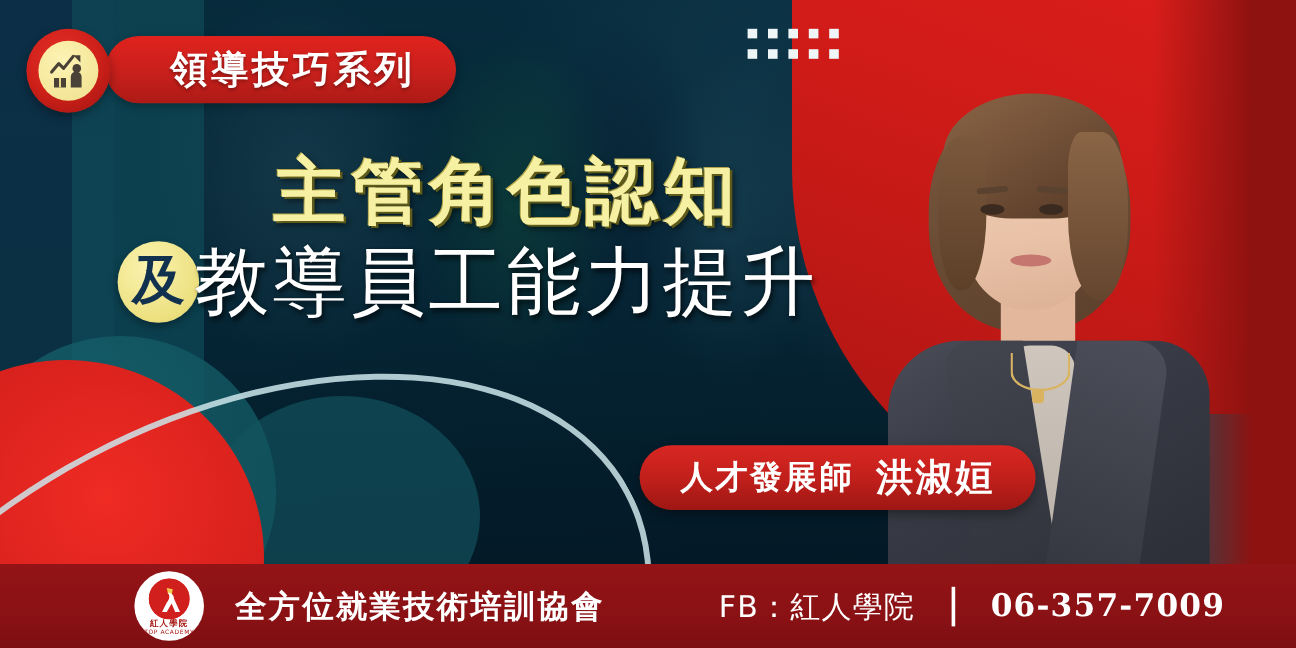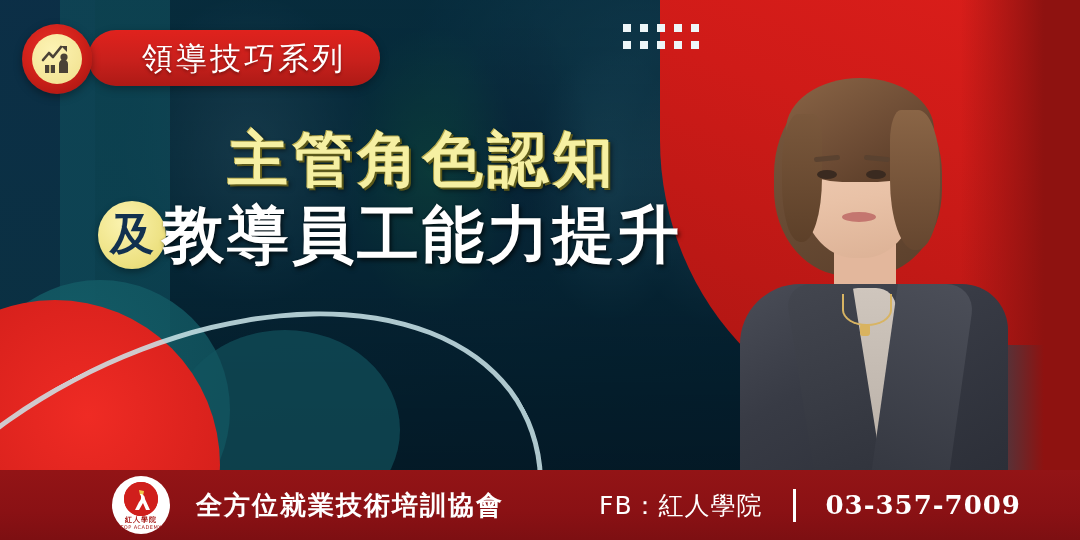--- a/index.html
+++ b/index.html
@@ -141,21 +141,21 @@
     padding: 0 34px 0 54px;
     display: flex;
     align-items: center;
     border-radius: 28px;
     background: linear-gradient(180deg, #e0221d 0%, #c8201c 55%, #ad1a16 100%);
     box-shadow: 0 3px 8px rgba(0,0,0,.28);
   }
   .badge-banner span {
     color: #ffffff;
     font-size: 31px;
-    font-weight: normal;
+    font-weight: bold;
     letter-spacing: 3px;
     line-height: 1;
     text-shadow: 0 2px 3px rgba(0,0,0,.35);
   }
   .badge-circle {
     position: absolute;
     left: 22px; top: 24px;
     width: 70px; height: 70px;
     border-radius: 50%;
     background: radial-gradient(circle at 42% 34%, #e53029 0%, #cf2019 50%, #9c1410 100%);
@@ -205,21 +205,21 @@
   }
   .ji-circle span {
     font-size: 44px;
     font-weight: bold;
     color: #12314f;
     line-height: 1;
     margin-top: -2px;
   }
   .title-line2 {
     font-size: 62px;
-    font-weight: bold;
+    font-weight: normal;
     letter-spacing: 3px;
     line-height: 1.05;
     color: #ffffff;
     text-shadow: 2px 3px 4px rgba(0,0,0,.6), 0 0 2px rgba(0,0,0,.4);
     white-space: nowrap;
   }
 
   
   .speaker-pill {
     position: absolute;
@@ -440,34 +440,38 @@
     <div class="p-eye" style="left:128px; top:108px;"></div>
     <div class="p-mouth"></div>
     <div class="p-blazer"></div>
     <div class="p-shirt"></div>
     <div class="p-lapel-l"></div>
     <div class="p-lapel-r"></div>
     <div class="p-necklace"></div>
     <div class="p-pendant"></div>
   </div>
 
+  <div class="speaker-pill">
+    <span class="speaker-role">人才發展師</span>
+    <span class="speaker-name">洪淑姮</span>
+  </div>
 
   <div class="footer">
     <div class="footer-inner">
       <div class="logo">
         <div class="logo-mark">
           <svg width="34" height="34" viewBox="0 0 34 34" aria-hidden="true">
             <circle cx="17" cy="17" r="17" fill="#d01f1c"></circle>
             <path d="M15,8 l5,1 -1,5 -3,-1 z" fill="#f2c94c"></path>
             <path d="M16,12 c2,3 1,6 -1,8 l-4,8 h4 l4,-7 3,7 h4 l-5,-11 c0,-3 -2,-5 -5,-5 z" fill="#ffffff"></path>
           </svg>
         </div>
         <div class="logo-txt1">紅人學院</div>
         <div class="logo-txt2">TOP ACADEMY</div>
       </div>
       <div class="assoc">全方位就業技術培訓協會</div>
       <div class="fb">FB：紅人學院</div>
       <div class="divider"></div>
-      <div class="phone">03-357-7009</div>
+      <div class="phone">06-357-7009</div>
     </div>
   </div>
 
 </div>
 
 </body></html>

